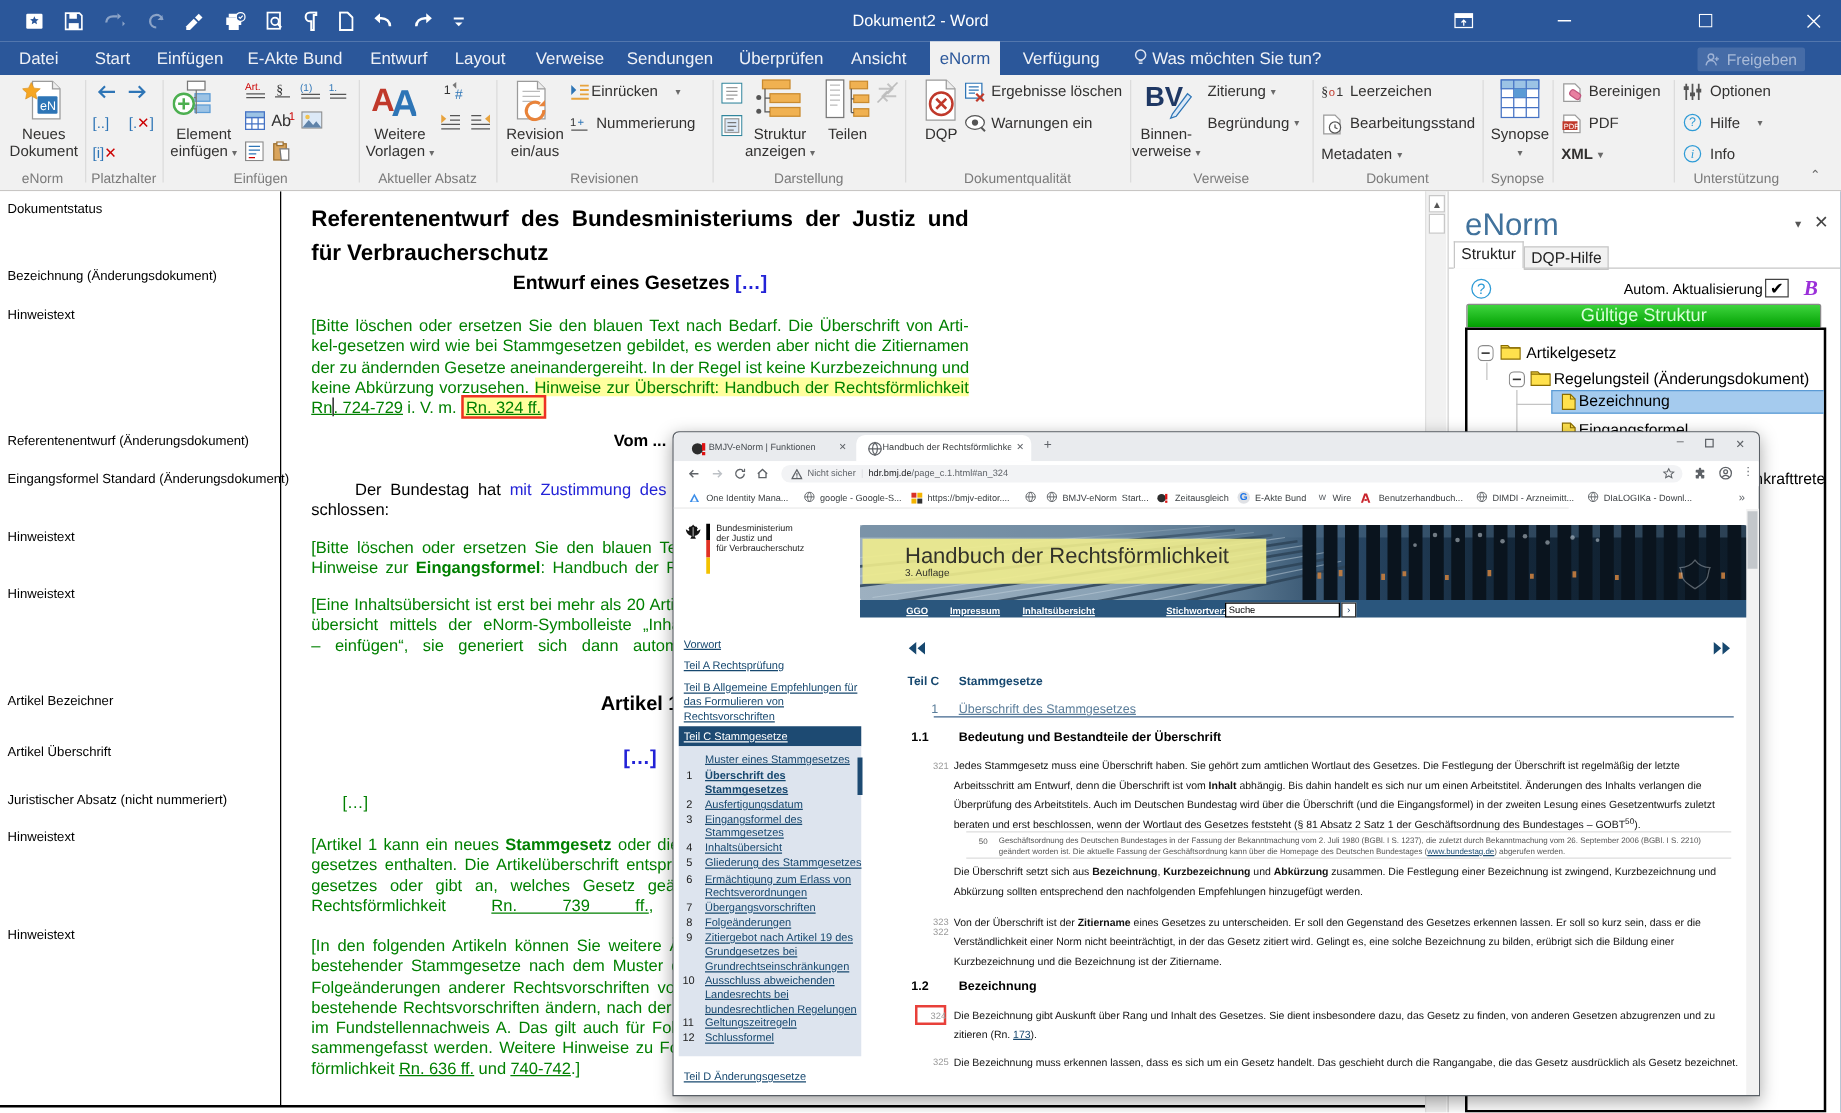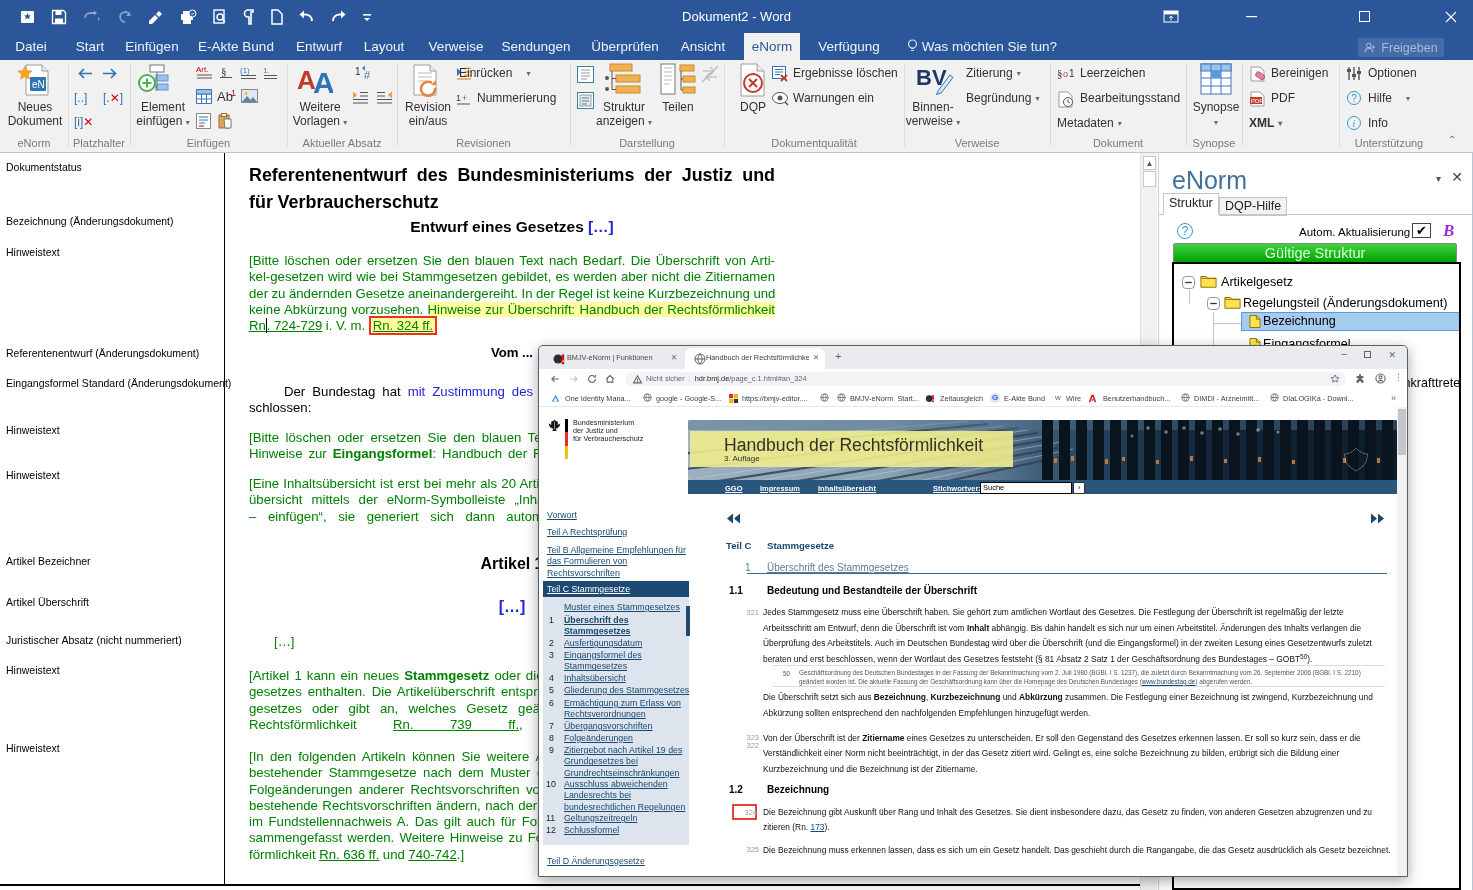--- a/index.html
+++ b/index.html
@@ -305,21 +305,21 @@
       <path d="M22 2v6h6" fill="#eee" stroke="#9b9b9b"></path>
       <path d="M10 10h14M10 14h14M10 18h9" stroke="#bbb"></path>
       <path d="M24 20a7 7 0 1 0 3 5" stroke="#e8833a" stroke-width="2.5" fill="none"></path>
       <path d="M28 17v5h-5z" fill="#e8833a"></path>
     </svg>
   <div class="bigbtn" style="left:398px; top:40px; width:60px;">Revision<br>ein/aus</div>
   <svg style="position:absolute; left:456px; top:7px;" width="16" height="14" viewBox="0 0 16 14">
       <path d="M8 1.5h7M8 5h7M8 8.5h7M1 12h14" stroke="#e8a33d" stroke-width="1.5"></path>
       <path d="M1 1v8l4-4z" fill="#2e75b6"></path>
     </svg>
-  <div class="smallitem" style="left:459px; top:6px;">Einrücken&nbsp;&nbsp;&nbsp;<span class="darr">▾</span></div>
+  <div class="smallitem" style="left:473px; top:6px;">Einrücken&nbsp;&nbsp;&nbsp;<span class="darr">▾</span></div>
   <svg style="position:absolute; left:456px; top:32px;" width="16" height="14" viewBox="0 0 16 14">
       <text x="0" y="9" font-size="9" fill="#333" font-family="Liberation Sans">1</text>
       <text x="6" y="9" font-size="9" fill="#2e75b6" font-family="Liberation Sans">+</text>
       <path d="M1 12h13" stroke="#555"></path>
     </svg>
   <div class="smallitem" style="left:477px; top:31px;">Nummerierung</div>
 
   
   <svg style="position:absolute; left:577px; top:6px;" width="17" height="17" viewBox="0 0 17 17">
       <rect x="0.5" y="0.5" width="16" height="16" fill="#fff" stroke="#31859c"></rect>

